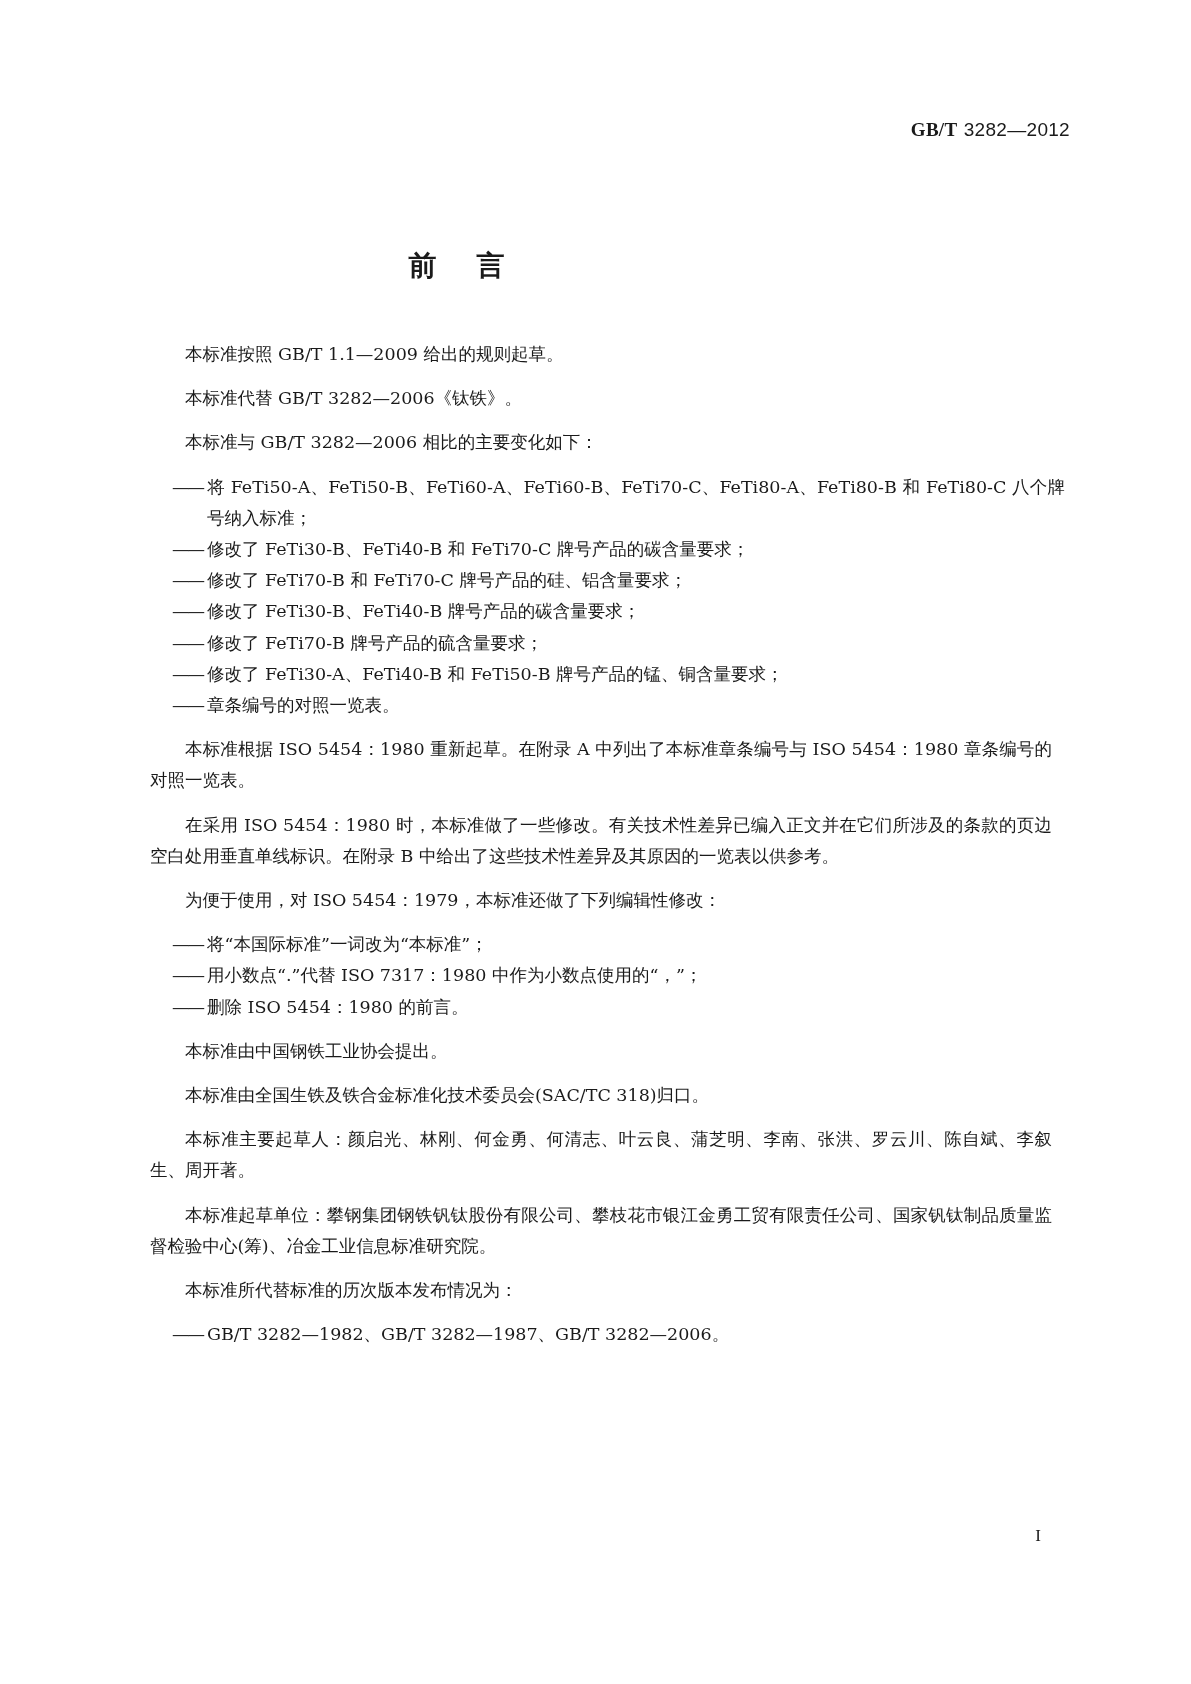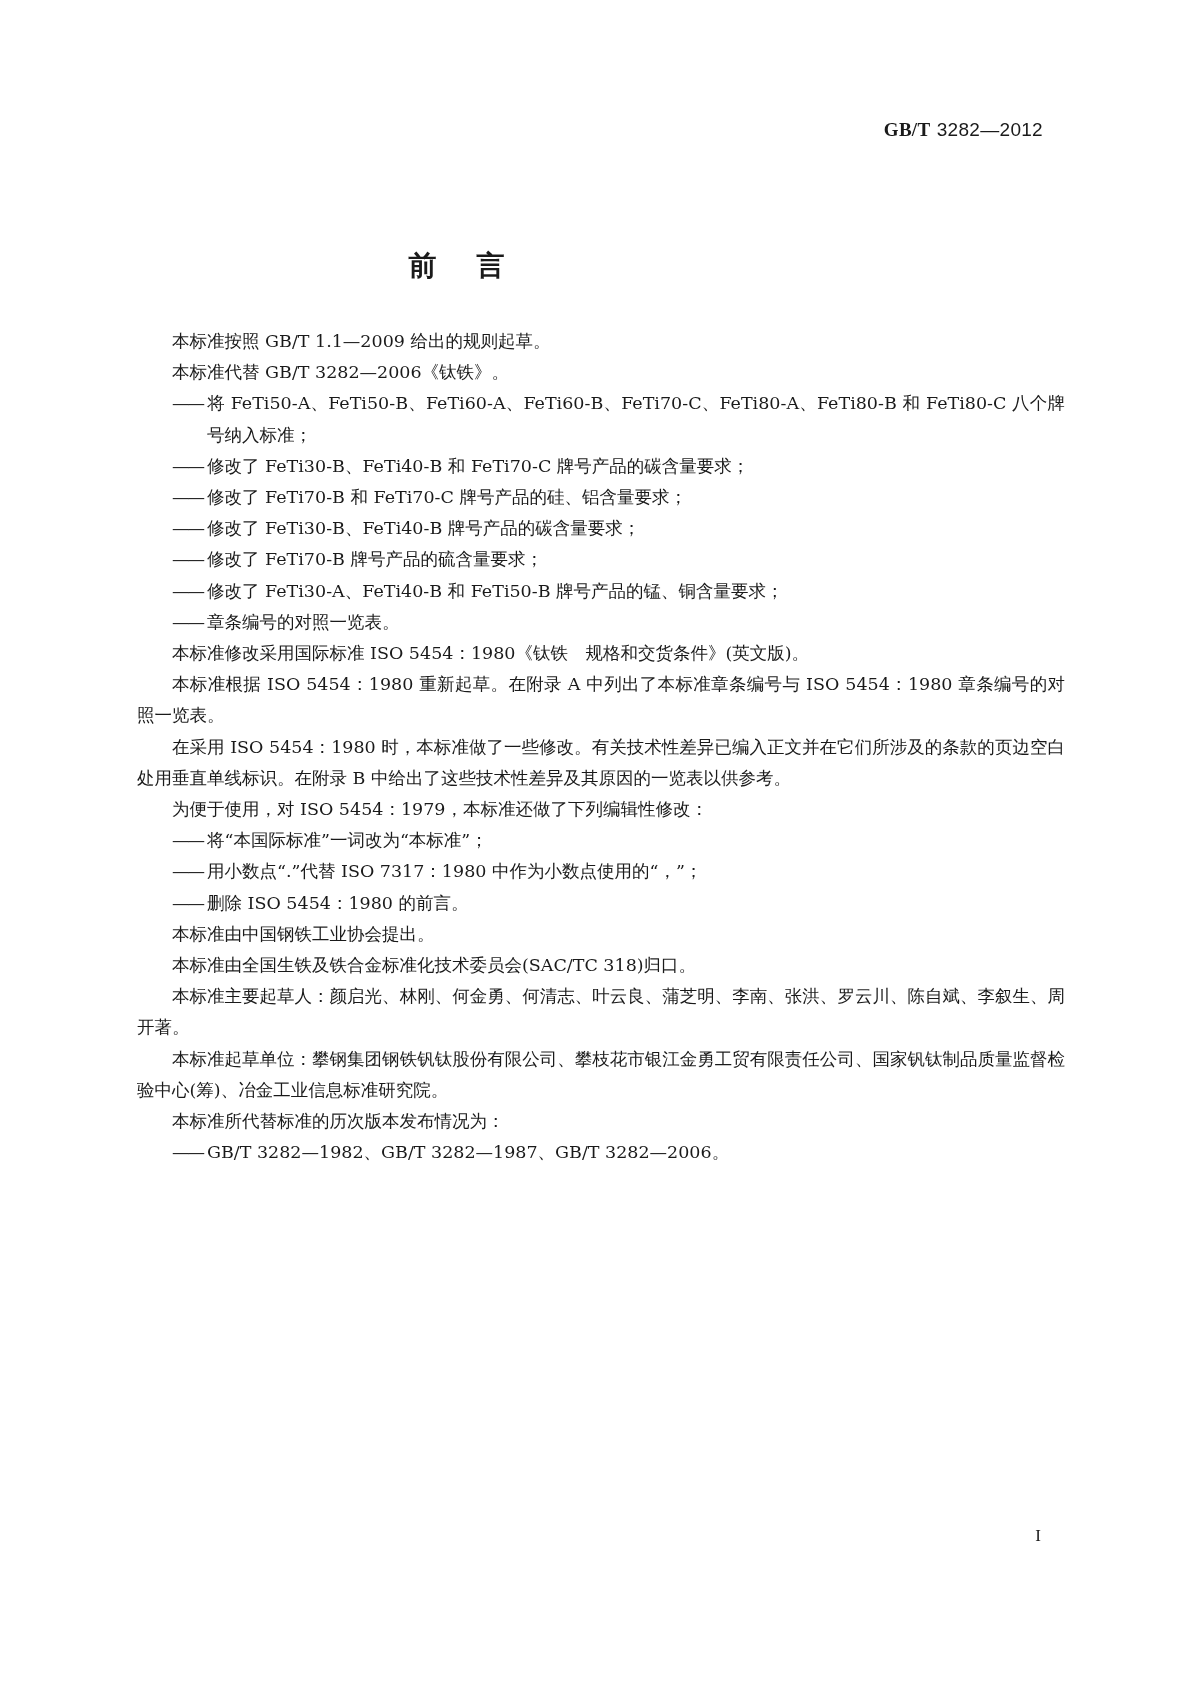--- a/index.html
+++ b/index.html
@@ -2,64 +2,64 @@
 <html><head>
   <meta charset="utf-8">
   <style>
     html, body { margin: 0; padding: 0; background: #ffffff; }
     body {
       width: 1191px; height: 1684px; position: relative; overflow: hidden;
       font-family: "DejaVu Serif", "Liberation Serif", serif;
       color: #1a1a1a;
     }
     .std-code {
-      position: absolute; top: 118px; right: 148px;
+      position: absolute; top: 118px; right: 121px;
       font-size: 19px; letter-spacing: 0.3px;
     }
     .std-code .gb { font-weight: bold; font-family: "Liberation Serif", serif; }
     .std-code .num { font-family: "Liberation Sans", sans-serif; }
     .title {
       position: absolute; top: 228px; left: 0; width: 953px; text-align: center;
       font-size: 28px; font-weight: bold; letter-spacing: 40px;
       font-family: "DejaVu Sans", sans-serif;
     }
     .body-text {
       position: absolute; top: 326px; left: 137px; width: 928px;
       font-size: 17.5px; line-height: 31.2px;
       font-family: "DejaVu Serif", serif;
     }
-    .p { margin: 0; text-indent: 35px; text-align: justify; }
+    .p { margin: 13px; text-indent: 35px; text-align: justify; }
     .dash { margin: 0; padding-left: 70px; text-indent: -35px; text-align: justify; }
     .dash .mark { display: inline-block; width: 35px; text-indent: 0; letter-spacing: -2px; }
     .page-num {
       position: absolute; top: 1526px; right: 150px; font-size: 17px;
       font-family: "Liberation Serif", serif;
     }
   </style>
 </head>
 <body>
 
 <div class="std-code">
   <span class="gb">GB/T</span>
   <span class="num">3282—2012</span>
 </div>
 
 <h1 class="title">前言</h1>
 
 <div class="body-text" id="body-text">
     <p class="p"><span>本标准按照 GB/T 1.1—2009 给出的规则起草。</span></p>
     <p class="p"><span>本标准代替 GB/T 3282—2006《钛铁》。</span></p>
+    <p class="p"><span>本标准与 GB/T 3282—2006 相比的主要变化如下：</span></p>
     <p class="dash"><span class="mark">——</span><span>将 FeTi50-A、FeTi50-B、FeTi60-A、FeTi60-B、FeTi70-C、FeTi80-A、FeTi80-B 和 FeTi80-C 八个牌号纳入标准；</span></p>
     <p class="dash"><span class="mark">——</span><span>修改了 FeTi30-B、FeTi40-B 和 FeTi70-C 牌号产品的碳含量要求；</span></p>
     <p class="dash"><span class="mark">——</span><span>修改了 FeTi70-B 和 FeTi70-C 牌号产品的硅、铝含量要求；</span></p>
     <p class="dash"><span class="mark">——</span><span>修改了 FeTi30-B、FeTi40-B 牌号产品的碳含量要求；</span></p>
     <p class="dash"><span class="mark">——</span><span>修改了 FeTi70-B 牌号产品的硫含量要求；</span></p>
     <p class="dash"><span class="mark">——</span><span>修改了 FeTi30-A、FeTi40-B 和 FeTi50-B 牌号产品的锰、铜含量要求；</span></p>
     <p class="dash"><span class="mark">——</span><span>章条编号的对照一览表。</span></p>
-    <p class="p"><span>本标准修改采用国际标准 ISO 5454：1980《钛铁　规格和交货条件》(英文版)。</span></p>
     <p class="p"><span>本标准根据 ISO 5454：1980 重新起草。在附录 A 中列出了本标准章条编号与 ISO 5454：1980 章条编号的对照一览表。</span></p>
     <p class="p"><span>在采用 ISO 5454：1980 时，本标准做了一些修改。有关技术性差异已编入正文并在它们所涉及的条款的页边空白处用垂直单线标识。在附录 B 中给出了这些技术性差异及其原因的一览表以供参考。</span></p>
     <p class="p"><span>为便于使用，对 ISO 5454：1979，本标准还做了下列编辑性修改：</span></p>
     <p class="dash"><span class="mark">——</span><span>将“本国际标准”一词改为“本标准”；</span></p>
     <p class="dash"><span class="mark">——</span><span>用小数点“.”代替 ISO 7317：1980 中作为小数点使用的“，”；</span></p>
     <p class="dash"><span class="mark">——</span><span>删除 ISO 5454：1980 的前言。</span></p>
     <p class="p"><span>本标准由中国钢铁工业协会提出。</span></p>
     <p class="p"><span>本标准由全国生铁及铁合金标准化技术委员会(SAC/TC 318)归口。</span></p>
     <p class="p"><span>本标准主要起草人：颜启光、林刚、何金勇、何清志、叶云良、蒲芝明、李南、张洪、罗云川、陈自斌、李叙生、周开著。</span></p>
     <p class="p"><span>本标准起草单位：攀钢集团钢铁钒钛股份有限公司、攀枝花市银江金勇工贸有限责任公司、国家钒钛制品质量监督检验中心(筹)、冶金工业信息标准研究院。</span></p>

